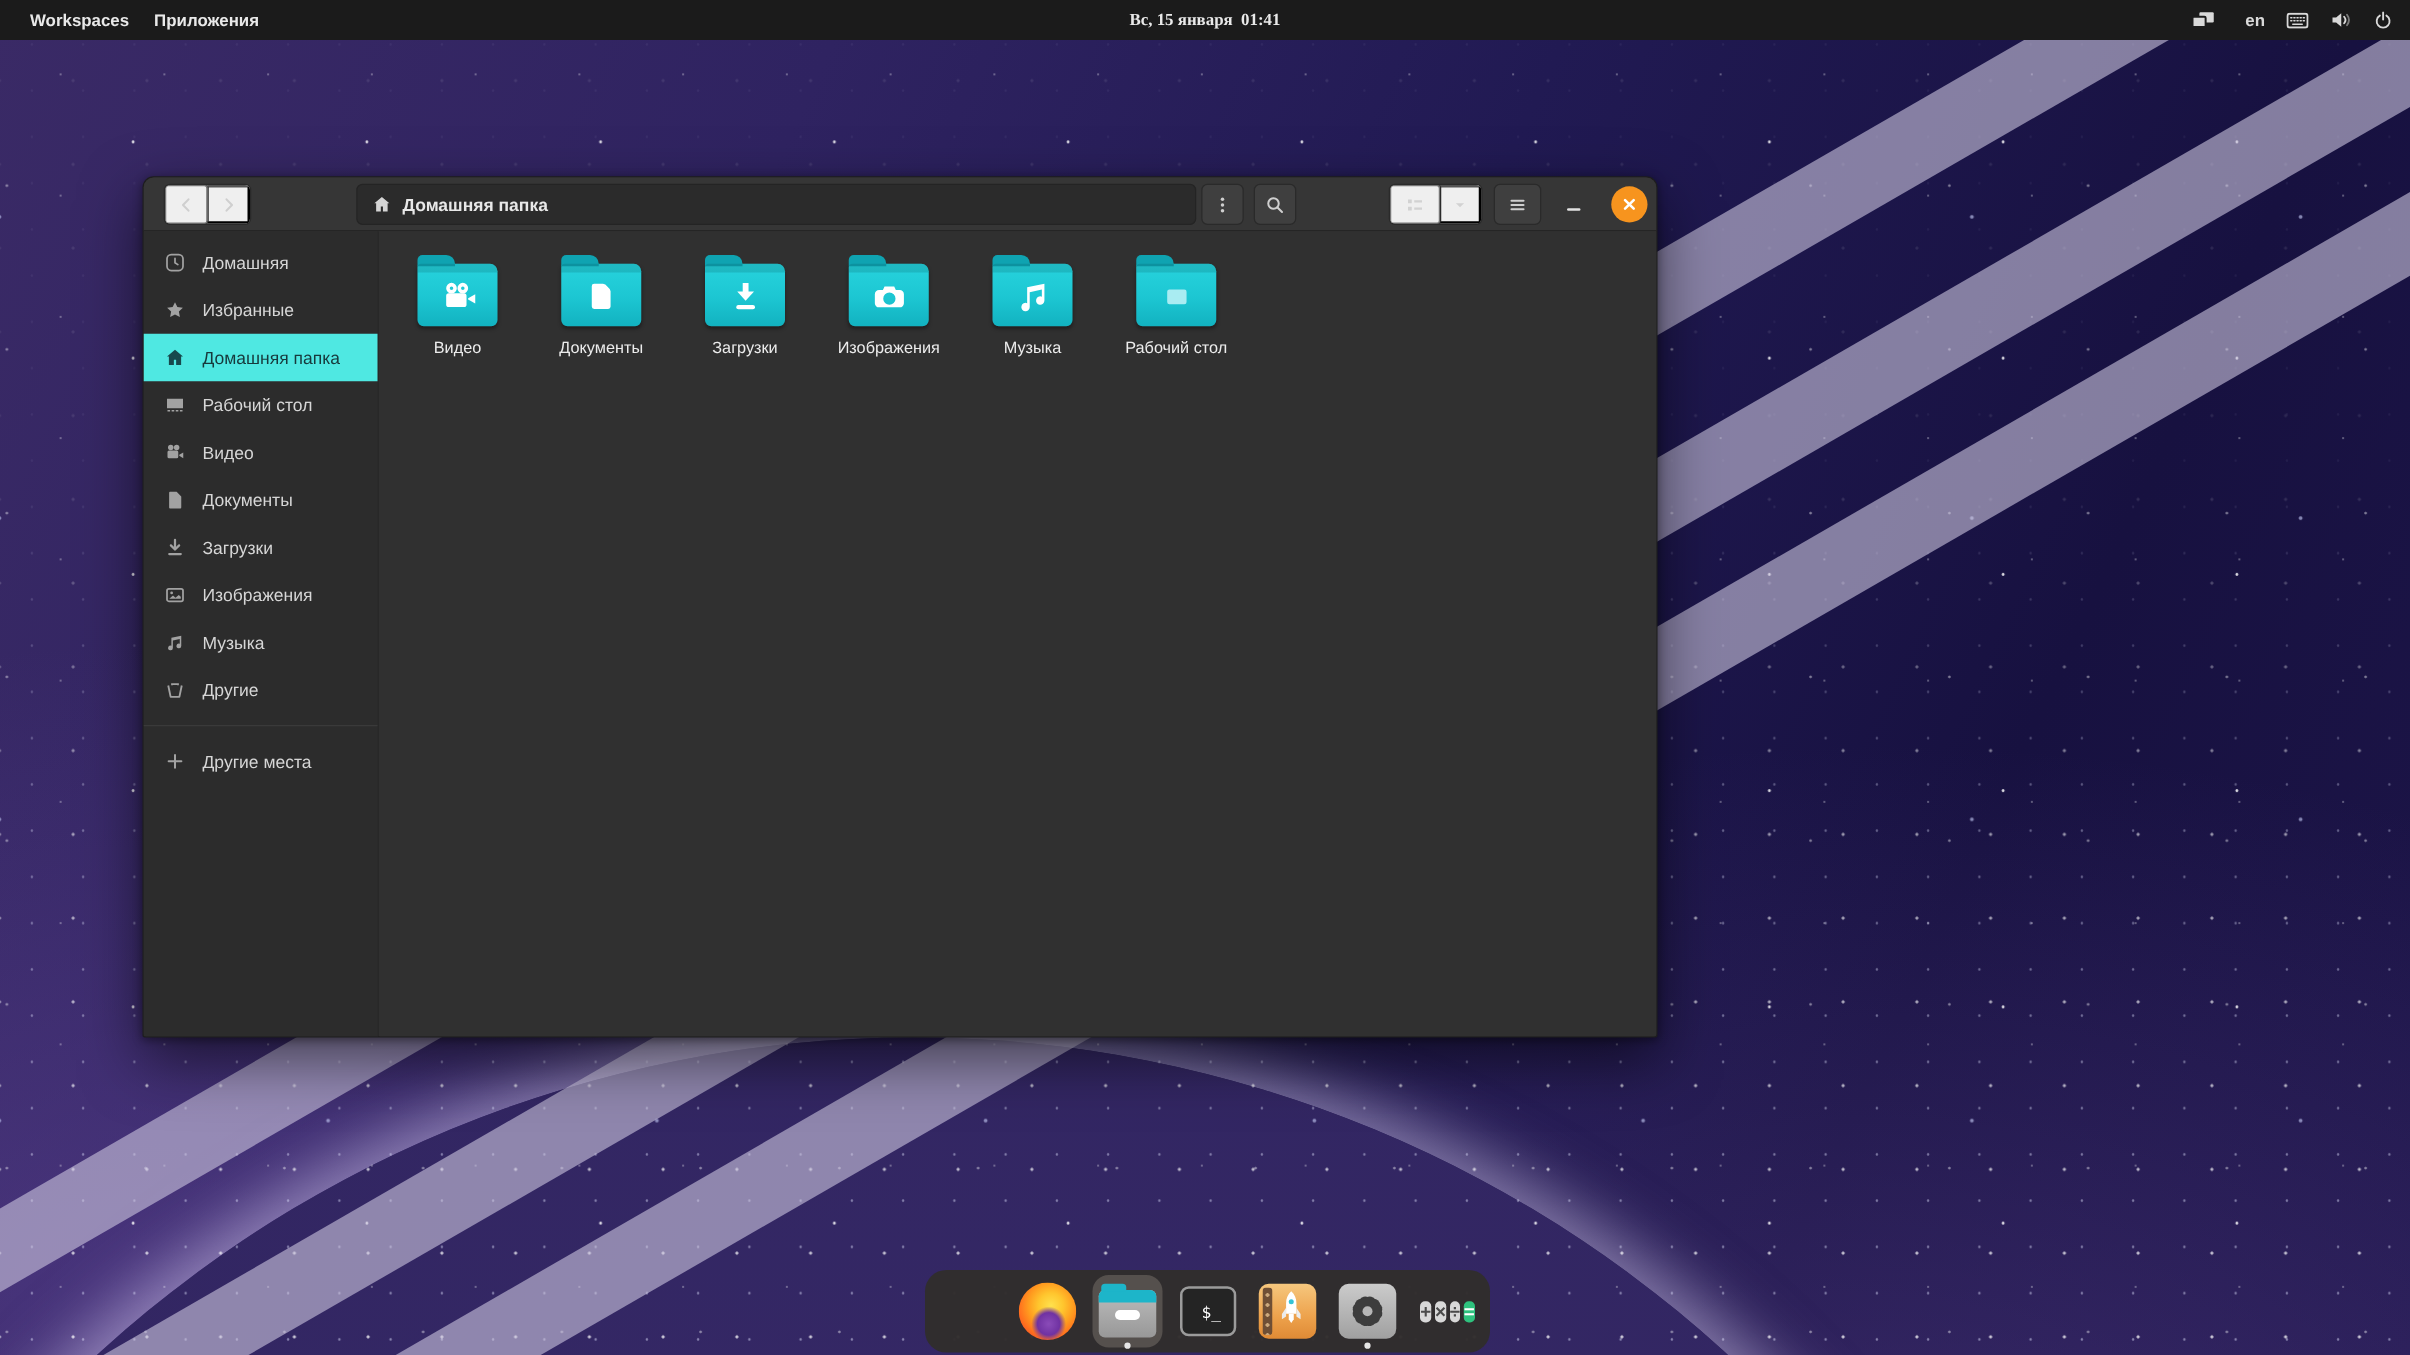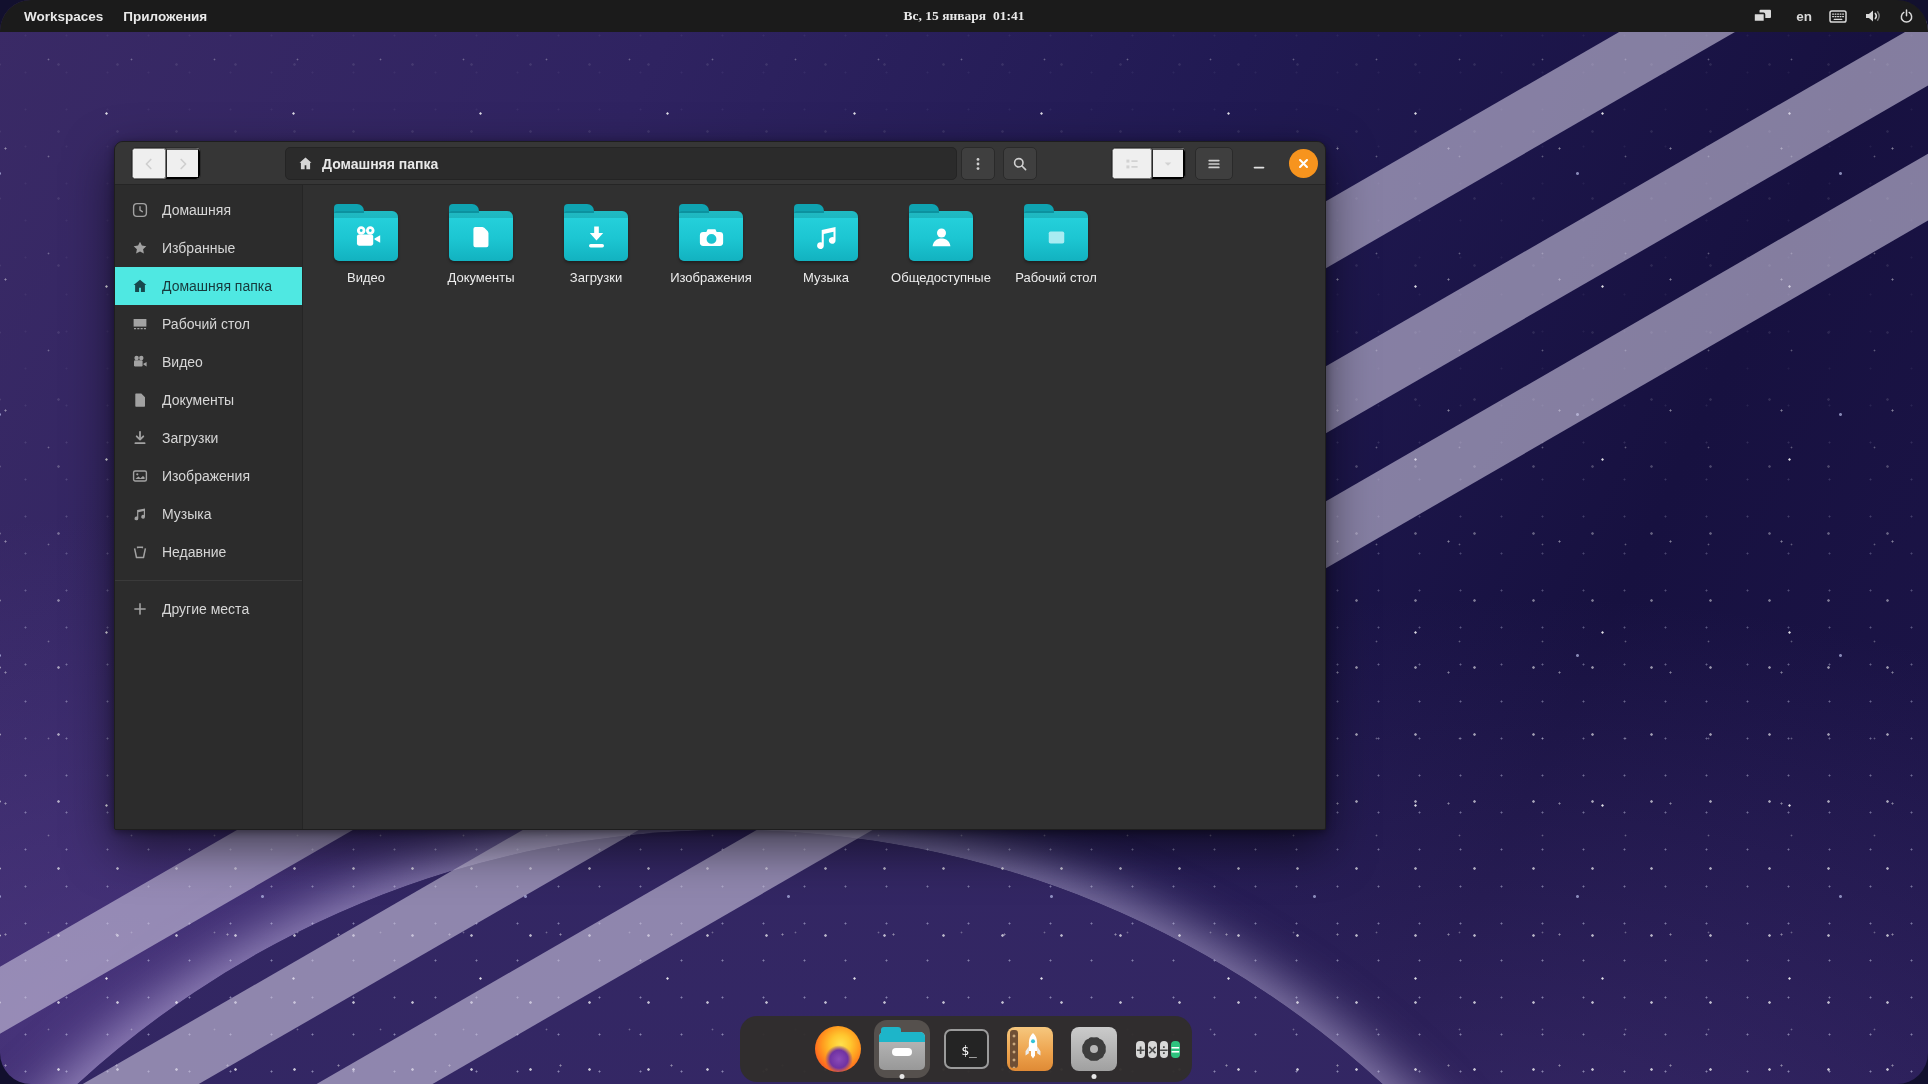--- a/index.html
+++ b/index.html
@@ -7,21 +7,21 @@
     --topbar-bg:#1b1b1b; --win-bg:#303030; --side-bg:#2c2c2c;
     --title-bg:#363636; --btn-bg:#3f3f3f; --btn-border:#2a2a2a;
   }
   *{margin:0;padding:0;box-sizing:border-box;}
   html,body{width:1928px;height:1084px;overflow:hidden;}
   body{font-family:"Liberation Sans","DejaVu Sans",sans-serif;background:#12102e;}
   .desktop{position:absolute;inset:0;width:1928px;height:1084px;overflow:hidden;
     background:
       radial-gradient(1100px 750px at 6% 96%, rgba(92,66,146,.55), transparent 70%),
       radial-gradient(1500px 950px at 78% 118%, rgba(99,72,155,.45), transparent 72%),
-      linear-gradient(115deg,#3a2a66 0%,#2f2361 28%,#211a53 52%,#171140 78%,#1d1549 100%); border-radius: 31px;}
+      linear-gradient(115deg,#3a2a66 0%,#2f2361 28%,#211a53 52%,#171140 78%,#1d1549 100%);}
   
   .planet{position:absolute;left:-235px;top:830px;width:1930px;height:1930px;border-radius:50%;
     background:radial-gradient(circle,#382a6a 0%,#322662 78%,#463575 89%,#8b78b6 96%,#e4dbf6 99%,#f5f0fd 100%);
     box-shadow:0 0 48px 16px rgba(221,211,247,.5);}
   .stars,.stars2{position:absolute;inset:0;}
   .stars{background-image:
       radial-gradient(circle, rgba(255,255,255,.85) .8px, transparent 1.5px),
       radial-gradient(circle, rgba(255,255,255,.45) .7px, transparent 1.4px),
       radial-gradient(circle, rgba(205,212,255,.6) 1px, transparent 1.9px),
       radial-gradient(circle, rgba(255,255,255,.3) .6px, transparent 1.2px);
@@ -355,21 +355,21 @@
             </span>
             <span>Музыка</span>
           </div>
           <div class="side-item">
             <span class="icon ">
               <svg viewBox="0 0 16 16" width="16" height="16" fill="none">
                 <path d="M2.6 4.4l1.9 9.1h7l1.9-9.1" stroke="currentColor" stroke-width="1.5" stroke-linejoin="round"></path>
                 <path d="M5.6 4.2v-.9h4.8v.9" stroke="currentColor" stroke-width="1.4"></path>
               </svg>
             </span>
-            <span>Недавние</span>
+            <span>Другие</span>
           </div>
         </div>
       <div class="side-sep"></div>
       <div id="sidebar-other">
           <div class="side-item">
             <span class="icon ">
               <svg viewBox="0 0 16 16" width="16" height="16" fill="none">
                 <path d="M8 2.9v10.2M2.9 8h10.2" stroke="currentColor" stroke-width="1.6" stroke-linecap="round"></path>
               </svg>
             </span>
@@ -427,31 +427,20 @@
           </div>
           <div class="file-tile">
             <span class="folder">
               <span class="glyph">
                 <svg viewBox="0 0 24 24" width="31" height="31" fill="#fff">
                   <path d="M9.9 18.3a2.6 2.6 0 11-1.6-2.4V6.1L19 3.9v10.4a2.6 2.6 0 11-1.6-2.4V7.5l-7.5 1.7z"></path>
                 </svg>
               </span>
             </span>
             <span class="file-label">Музыка</span>
-          </div>
-          <div class="file-tile">
-            <span class="folder">
-              <span class="glyph">
-                <svg viewBox="0 0 24 24" width="31" height="31" fill="#fff">
-                  <circle cx="12" cy="8.5" r="3.5"></circle>
-                  <path d="M5.1 18.7c.6-3.9 3.3-5.9 6.9-5.9s6.3 2 6.9 5.9z"></path>
-                </svg>
-              </span>
-            </span>
-            <span class="file-label">Общедоступные</span>
           </div>
           <div class="file-tile">
             <span class="folder">
               <span class="glyph">
                 <svg viewBox="0 0 24 24" width="31" height="31">
                   <rect x="6" y="7.4" width="12" height="9.2" rx="1.4" fill="#a9ecf2"></rect>
                 </svg>
               </span>
             </span>
             <span class="file-label">Рабочий стол</span>

